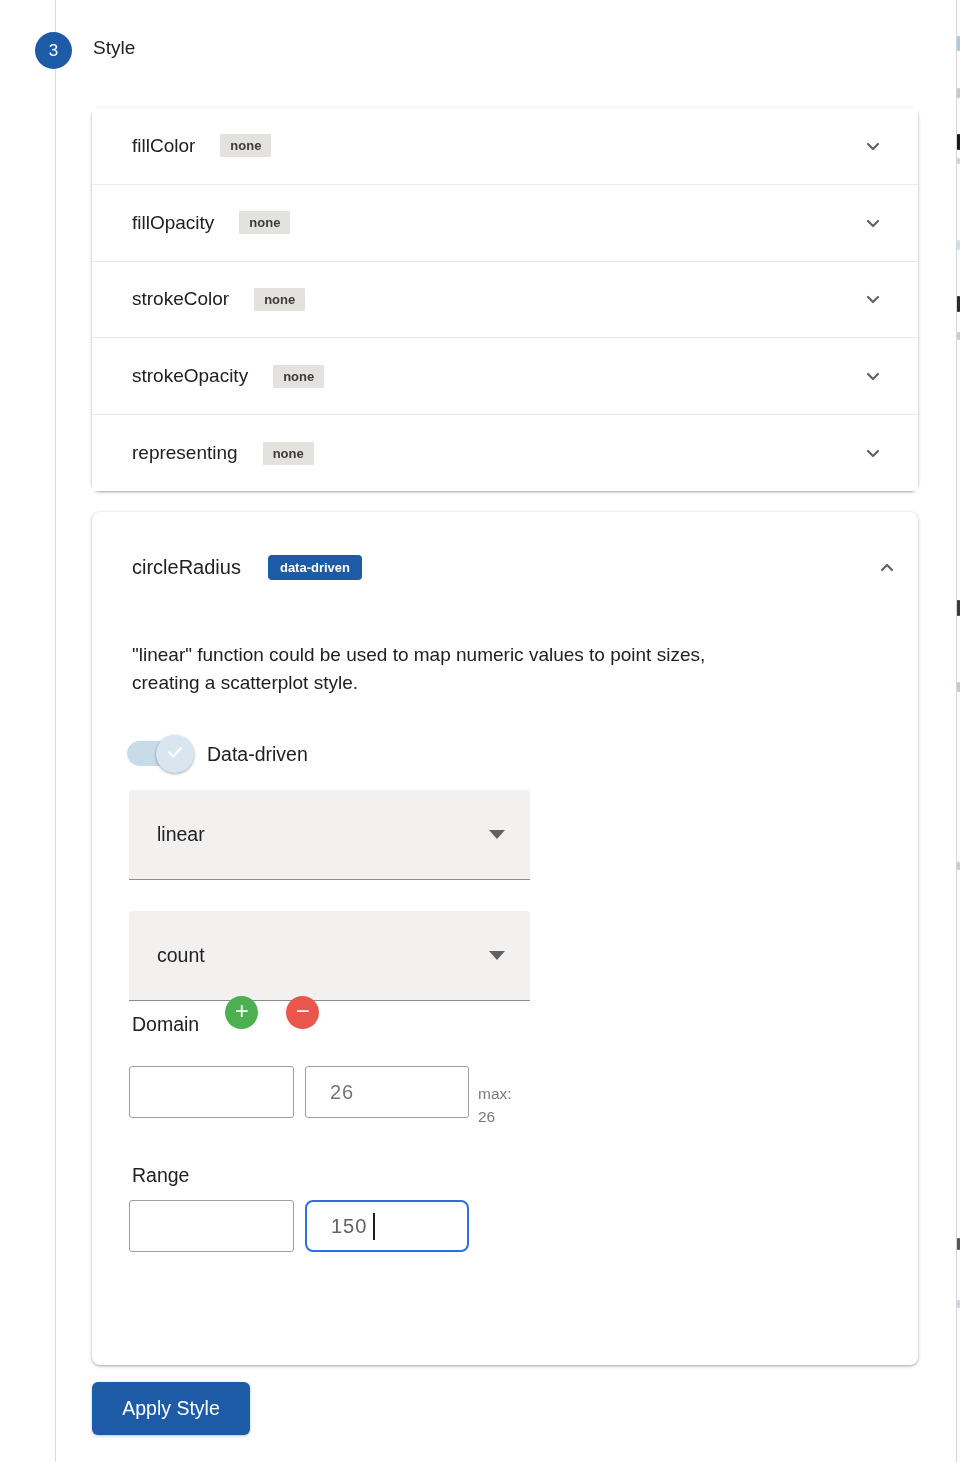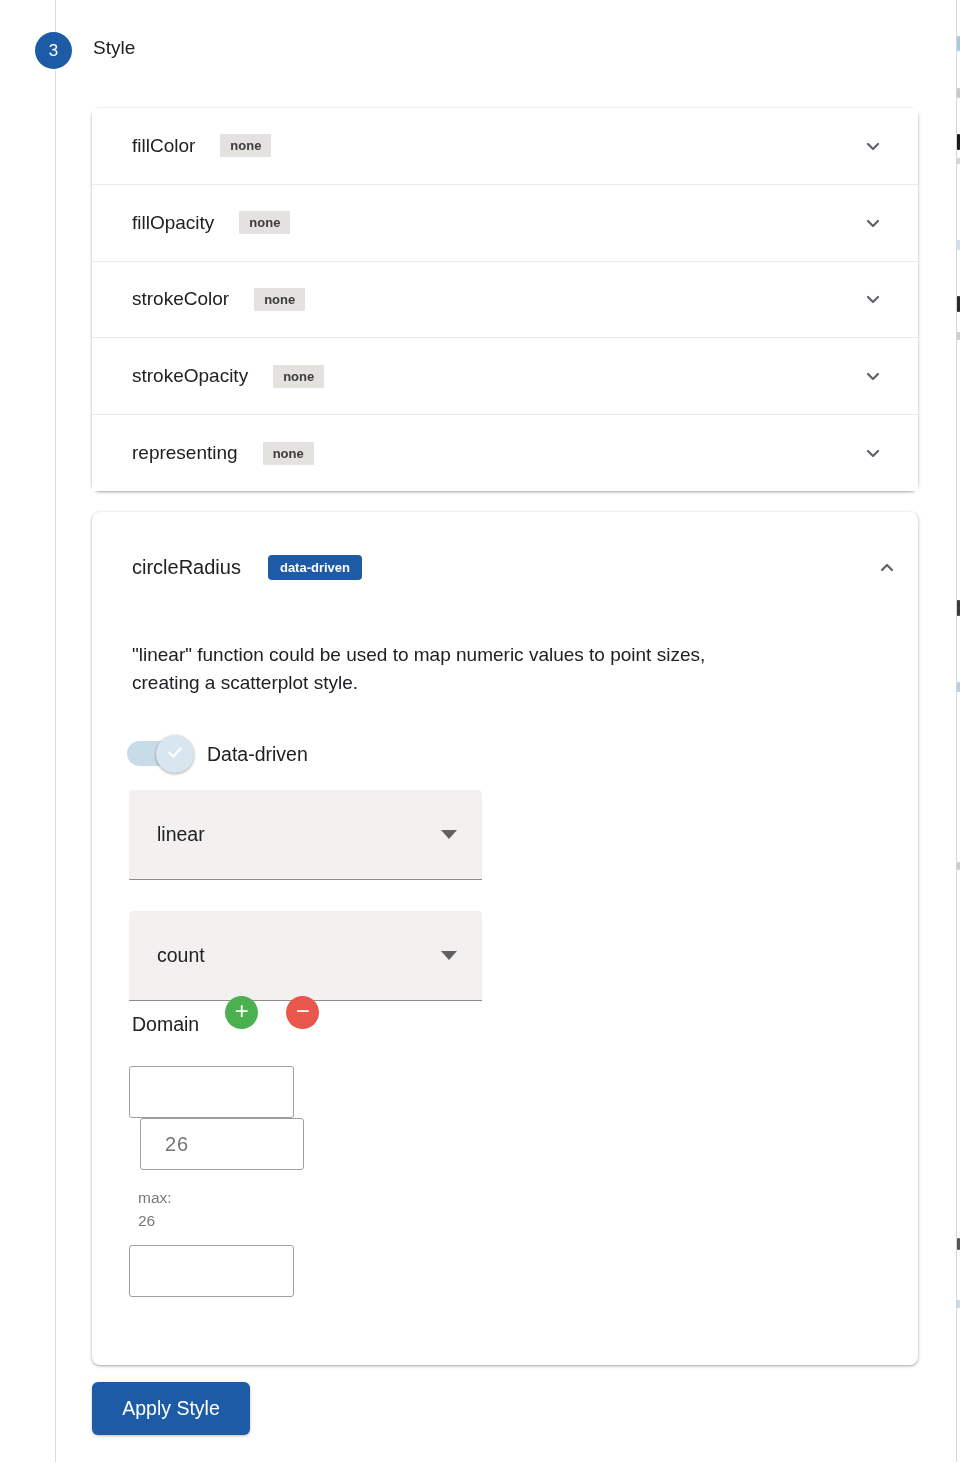--- a/index.html
+++ b/index.html
@@ -55,21 +55,21 @@
   .switch { position:relative; width:69px; height:44px; margin-left:-2px; cursor:pointer; }
   .switch-track { position:absolute; left:0; top:9px; width:61px; height:25px; border-radius:13px; background:#c8dbe9; }
   .switch-thumb {
     position:absolute; left:29px; top:3px; width:38px; height:38px; border-radius:50%;
     background:#d9e6f0; box-shadow:0 1px 3px rgba(0,0,0,.35);
     display:flex; align-items:center; justify-content:center;
   }
   .toggle-label { margin-left:11px; font-size:19.5px; }
 
   .dropdown {
-    width:353px; height:90px; background:#f2f1ef; border-bottom:1px solid #8d8d8d;
+    width:401px; height:90px; background:#f2f1ef; border-bottom:1px solid #8d8d8d;
     border-radius:4px 4px 0 0; display:flex; align-items:center;
     padding:0 25px 0 28px; cursor:pointer;
   }
   .dropdown.first { margin-top:14px; }
   .dropdown.second { margin-top:31px; }
   .dropdown-value { font-size:19.5px; color:#202124; }
   .dd-arrow {
     margin-left:auto; width:0; height:0;
     border-left:8px solid transparent; border-right:8px solid transparent;
     border-top:9px solid #616161;
@@ -81,21 +81,21 @@
   .round-btn {
     width:33px; height:33px; border-radius:50%; border:none; color:#fff; cursor:pointer;
     display:flex; align-items:center; justify-content:center;
     font-size:24px; line-height:1; padding:0; transform:translateY(-6px);
     font-family:"Liberation Sans", sans-serif;
   }
   .round-btn.add { background:#4caf50; margin-left:26px; }
   .round-btn.remove { background:#e8564c; margin-left:28px; }
   .round-btn span { transform:translateY(-1px); }
 
-  .inputs-row { margin-top:31px; display:flex; align-items:flex-start;flex-direction:column; }
+  .inputs-row { margin-top:31px; display:flex; align-items:flex-start; }
   .num-input {
     width:165px; height:52px; border:1px solid #9e9e9e; border-radius:3px; background:#fff;
     font-size:20px; letter-spacing:1px; color:#757575; padding:0 0 0 24px; outline:none;
     font-family:"Liberation Sans", sans-serif;
   }
   .num-input.max { width:164px; margin-left:11px; }
   .input-wrap { position:relative; margin-left:11px; }
   .input-wrap .num-input { margin-left:0; }
   .num-input.focused { border:2px solid #2e6fe0; border-radius:8px; color:#5f6368; }
   .caret { position:absolute; left:68px; top:13px; width:1.5px; height:27px; background:#1b1b1b; }
@@ -219,23 +219,28 @@
 
   <div class="inputs-row">
     <input class="num-input" value="" style="">
     <input class="num-input max" value="26" style="">
     <div class="max-hint">
       <div>max:</div>
       <div>26</div>
     </div>
   </div>
 
+  <div class="section-label range-label">Range</div>
 
   <div class="inputs-row range-inputs">
     <input class="num-input" value="" style="">
+    <div class="input-wrap">
+      <input class="num-input max focused" value="150" style="">
+      <span class="caret"></span>
+    </div>
   </div>
 </section>
 
 <button class="apply-btn">Apply Style</button>
 
 <div class="right-divider"></div>
 <div class="right-sliver">
   <div class="frag" style="top:36px;height:15px;background:#a9cbe0;"></div>
   <div class="frag" style="top:88px;height:10px;background:#c9c9c9;"></div>
   <div class="frag" style="top:134px;height:16px;background:#1b1b1b;"></div>

